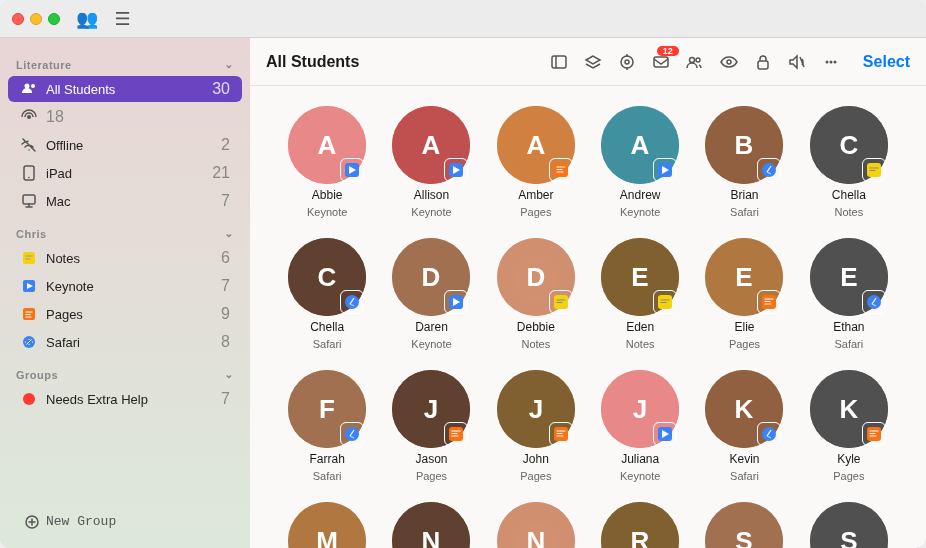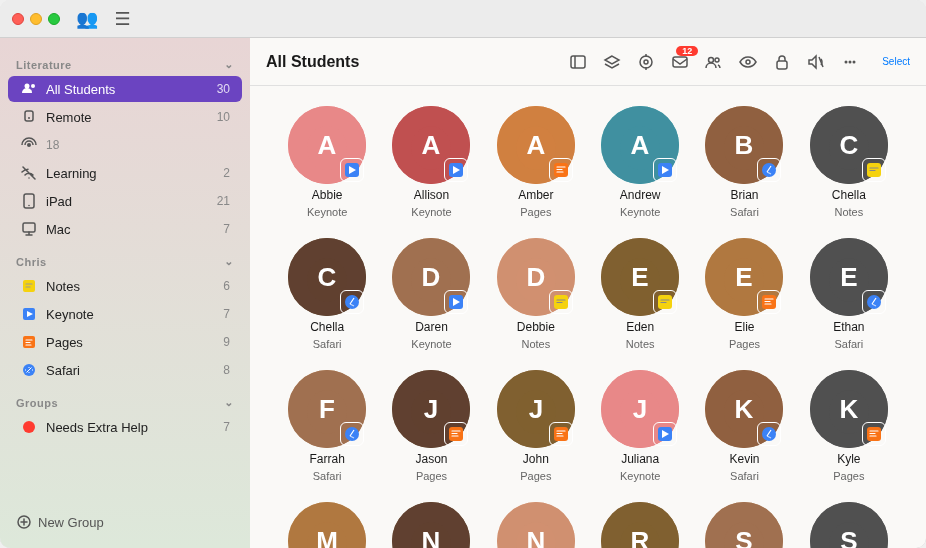--- a/index.html
+++ b/index.html
@@ -112,38 +112,39 @@
       justify-content: center;
       flex-shrink: 0;
     }
 
     .sidebar-item-label {
       flex: 1;
       font-size: 13px;
     }
 
     .sidebar-item-count {
-      font-size: 12px;
+      font-size: 16px;
       color: #888;
       font-variant-numeric: tabular-nums;
     }
 
     .sidebar-item.active .sidebar-item-count {
       color: rgba(255,255,255,0.8);
     }
 
     .sidebar-footer {
       margin-top: auto;
-      padding: 10px 16px;
-      display: flex;
-      align-items: flex-end;
+      padding: 10px 24px;
+      display: flex;
+      align-items: flex-start;
       gap: 6px;
       color: #555;
       cursor: pointer;
       font-size: 13px;
+      font-family: Liberation Mono, monospace;
     }
 
     
     .main-area {
       flex: 1;
       display: flex;
       flex-direction: column;
       background: #faf9f7;
       overflow: hidden;
     }
@@ -179,23 +180,23 @@
       align-items: center;
       justify-content: center;
       cursor: pointer;
       font-size: 16px;
     }
 
     .select-btn {
       background: none;
       border: none;
       color: #007aff;
-      font-size: 10px;
+      font-size: 16px;
       cursor: pointer;
-      font-weight: 400;
+      font-weight: 700;
       margin-left: 8px;
     }
 
     
     .students-grid {
       flex: 1;
       overflow-y: auto;
       padding: 20px 30px;
       display: grid;
       grid-template-columns: repeat(6, 1fr);
@@ -327,49 +328,39 @@
               <circle cx="6" cy="5" r="2.5"></circle>
               <path d="M1 12c0-2.8 2.2-5 5-5s5 2.2 5 5"></path>
               <circle cx="12" cy="5" r="2"></circle>
               <path d="M10 12c0-1.5.5-2.9 1.3-4"></path>
             </svg>
         </div>
         <span class="sidebar-item-label">All Students</span>
         <span class="sidebar-item-count">30</span>
       </div>
 
-      <div class="sidebar-item">
-        <div class="sidebar-item-icon">
-          <svg width="16" height="16" viewBox="0 0 16 16" fill="#555">
-              <rect x="4" y="2" width="8" height="10" rx="2" fill="none" stroke="#555" stroke-width="1.5"></rect>
-              <circle cx="8" cy="9" r="1"></circle>
-            </svg>
-        </div>
-        <span class="sidebar-item-label">Remote</span>
-        <span class="sidebar-item-count">10</span>
-      </div>
 
       <div class="sidebar-item">
         <div class="sidebar-item-icon">
           <svg width="16" height="16" viewBox="0 0 16 16" fill="#555">
               <circle cx="8" cy="8" r="2" fill="#555"></circle>
               <path d="M4 8a4 4 0 0 1 8 0" fill="none" stroke="#555" stroke-width="1.5"></path>
               <path d="M1 8a7 7 0 0 1 14 0" fill="none" stroke="#555" stroke-width="1.5"></path>
             </svg>
         </div>
         <span class="sidebar-item-count">18</span>
       </div>
 
       <div class="sidebar-item">
         <div class="sidebar-item-icon">
           <svg width="16" height="16" viewBox="0 0 16 16" fill="#555">
               <path d="M2 2l12 12M4 10a5.6 5.6 0 0 1 8 0M1 7a9.5 9.5 0 0 1 6-2.8M8 13l.01 0" fill="none" stroke="#555" stroke-width="1.5" stroke-linecap="round"></path>
             </svg>
         </div>
-        <span class="sidebar-item-label">Learning</span>
+        <span class="sidebar-item-label">Offline</span>
         <span class="sidebar-item-count">2</span>
       </div>
 
       <div class="sidebar-item">
         <div class="sidebar-item-icon">
           <svg width="16" height="16" viewBox="0 0 16 16">
               <rect x="3" y="1" width="10" height="14" rx="2" fill="none" stroke="#555" stroke-width="1.5"></rect>
               <circle cx="8" cy="12.5" r="0.8" fill="#555"></circle>
             </svg>
         </div>

